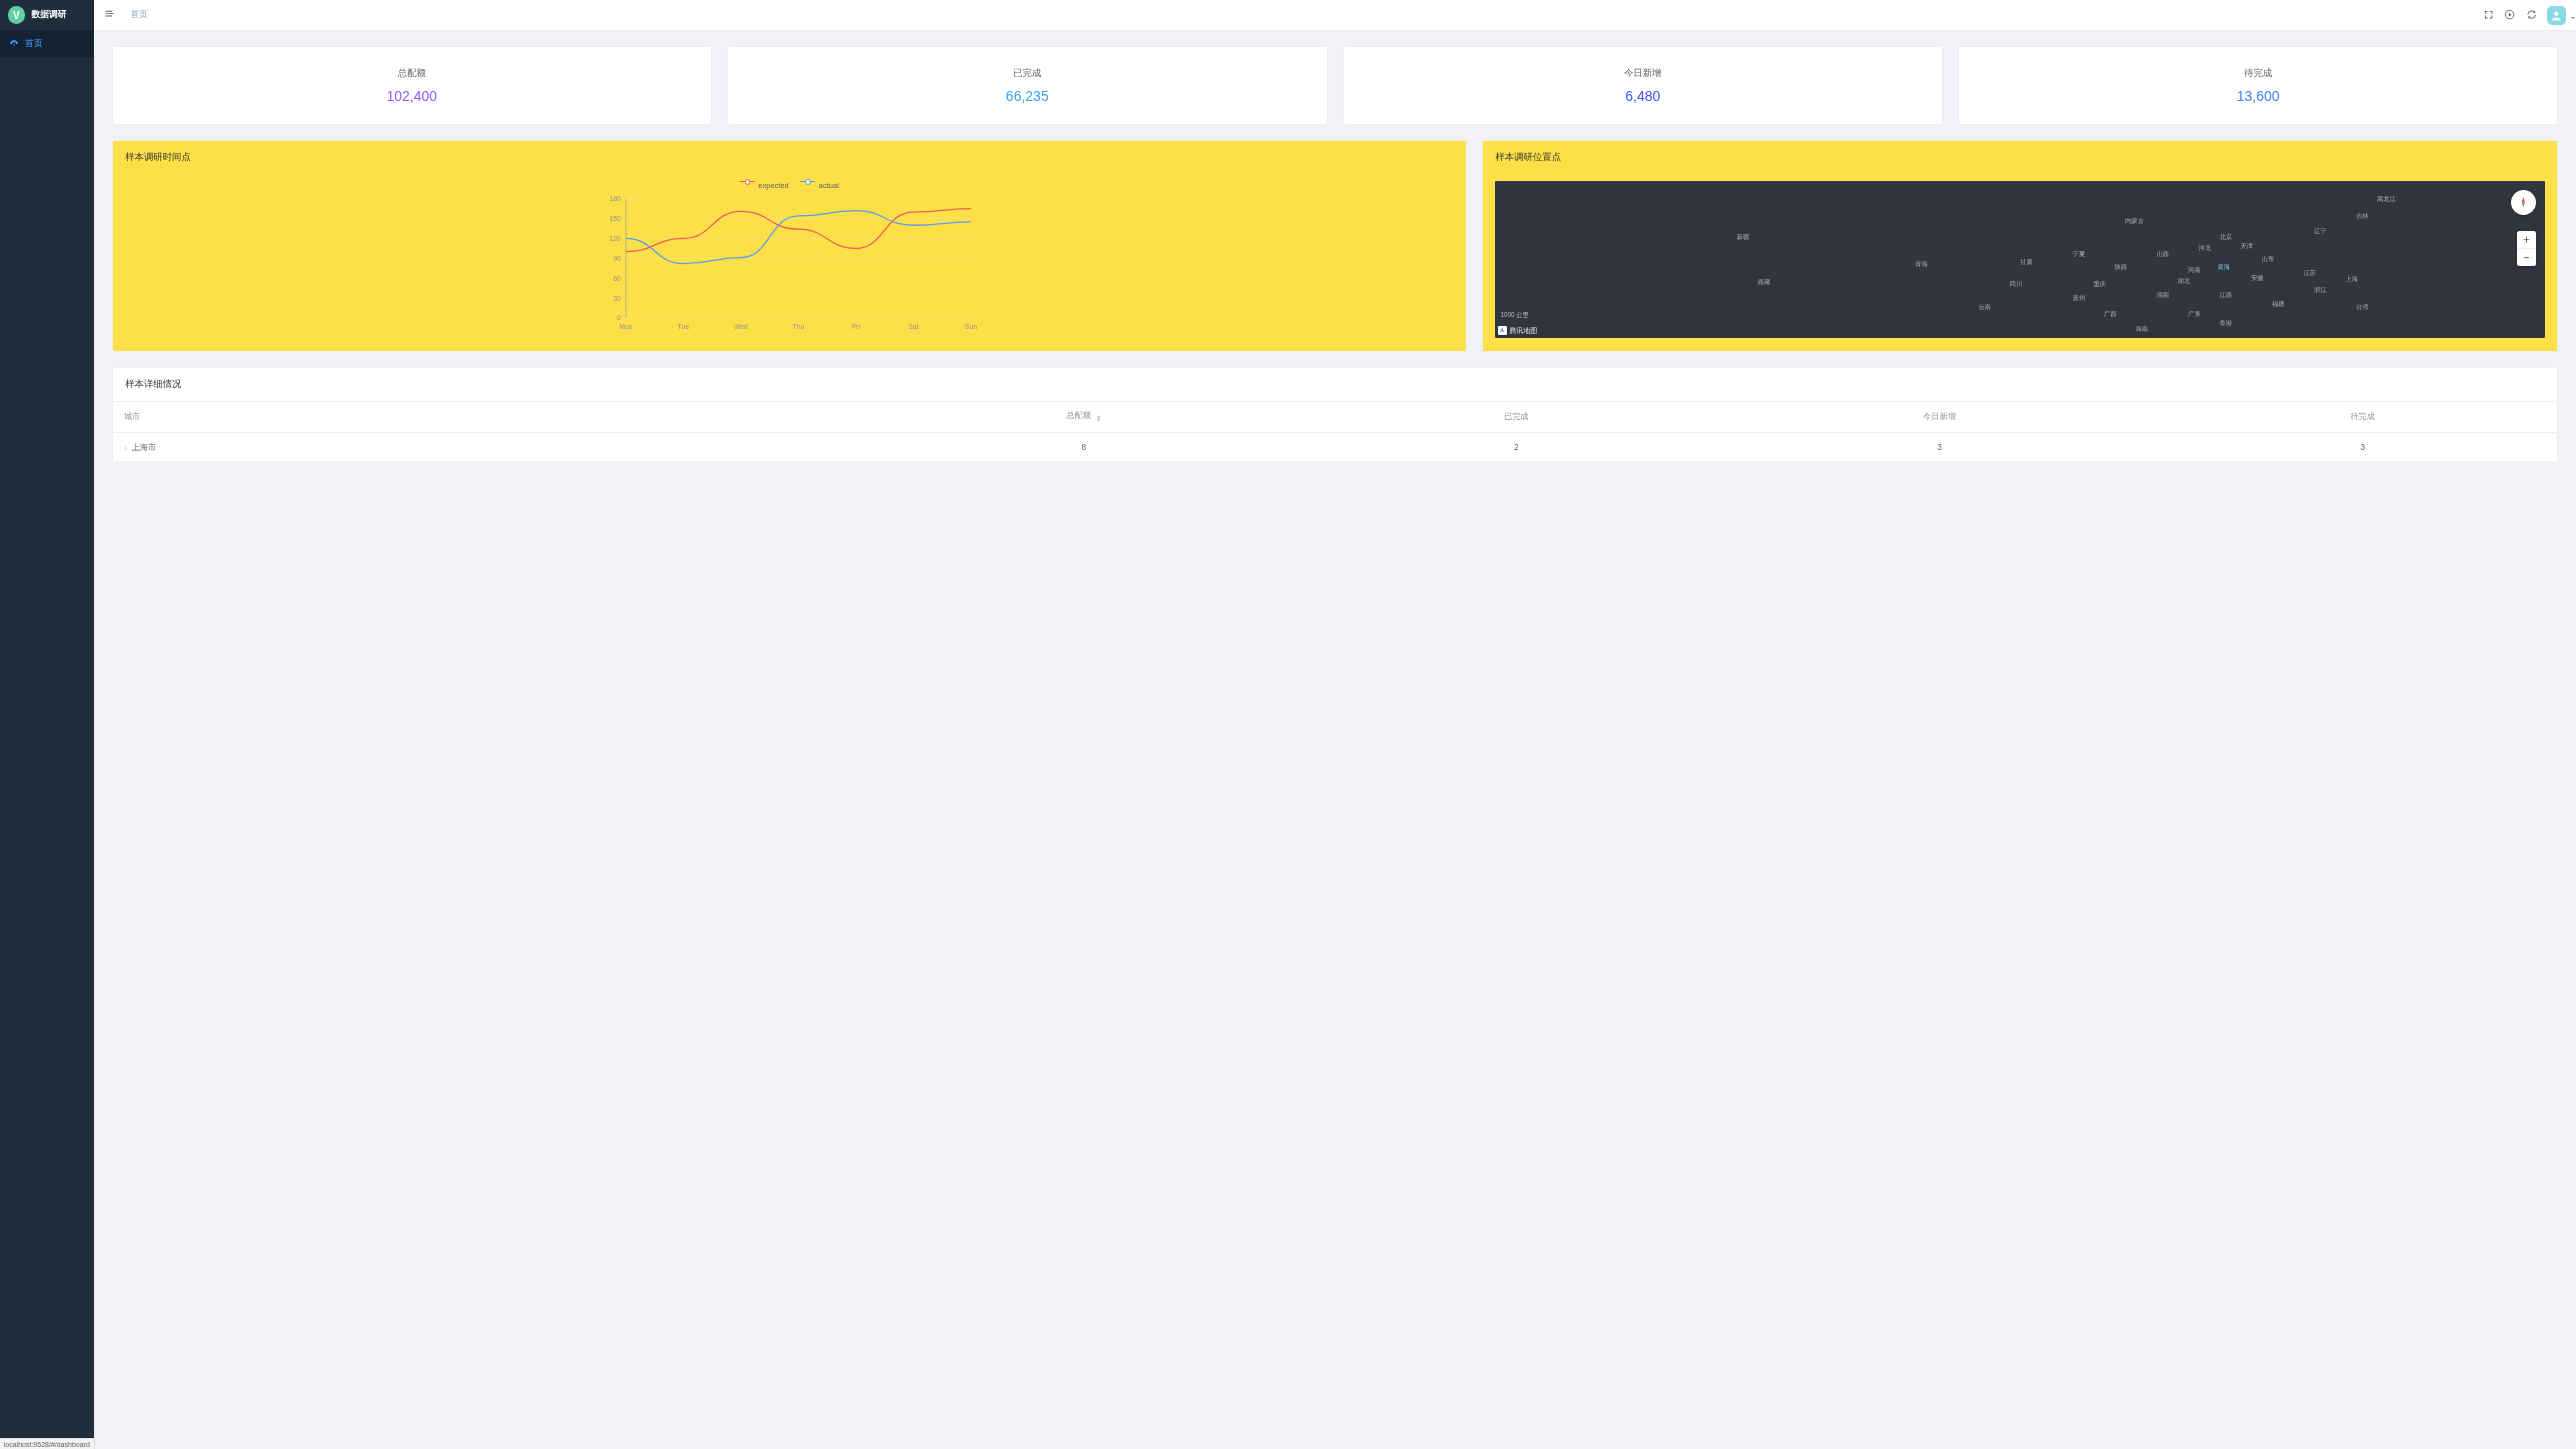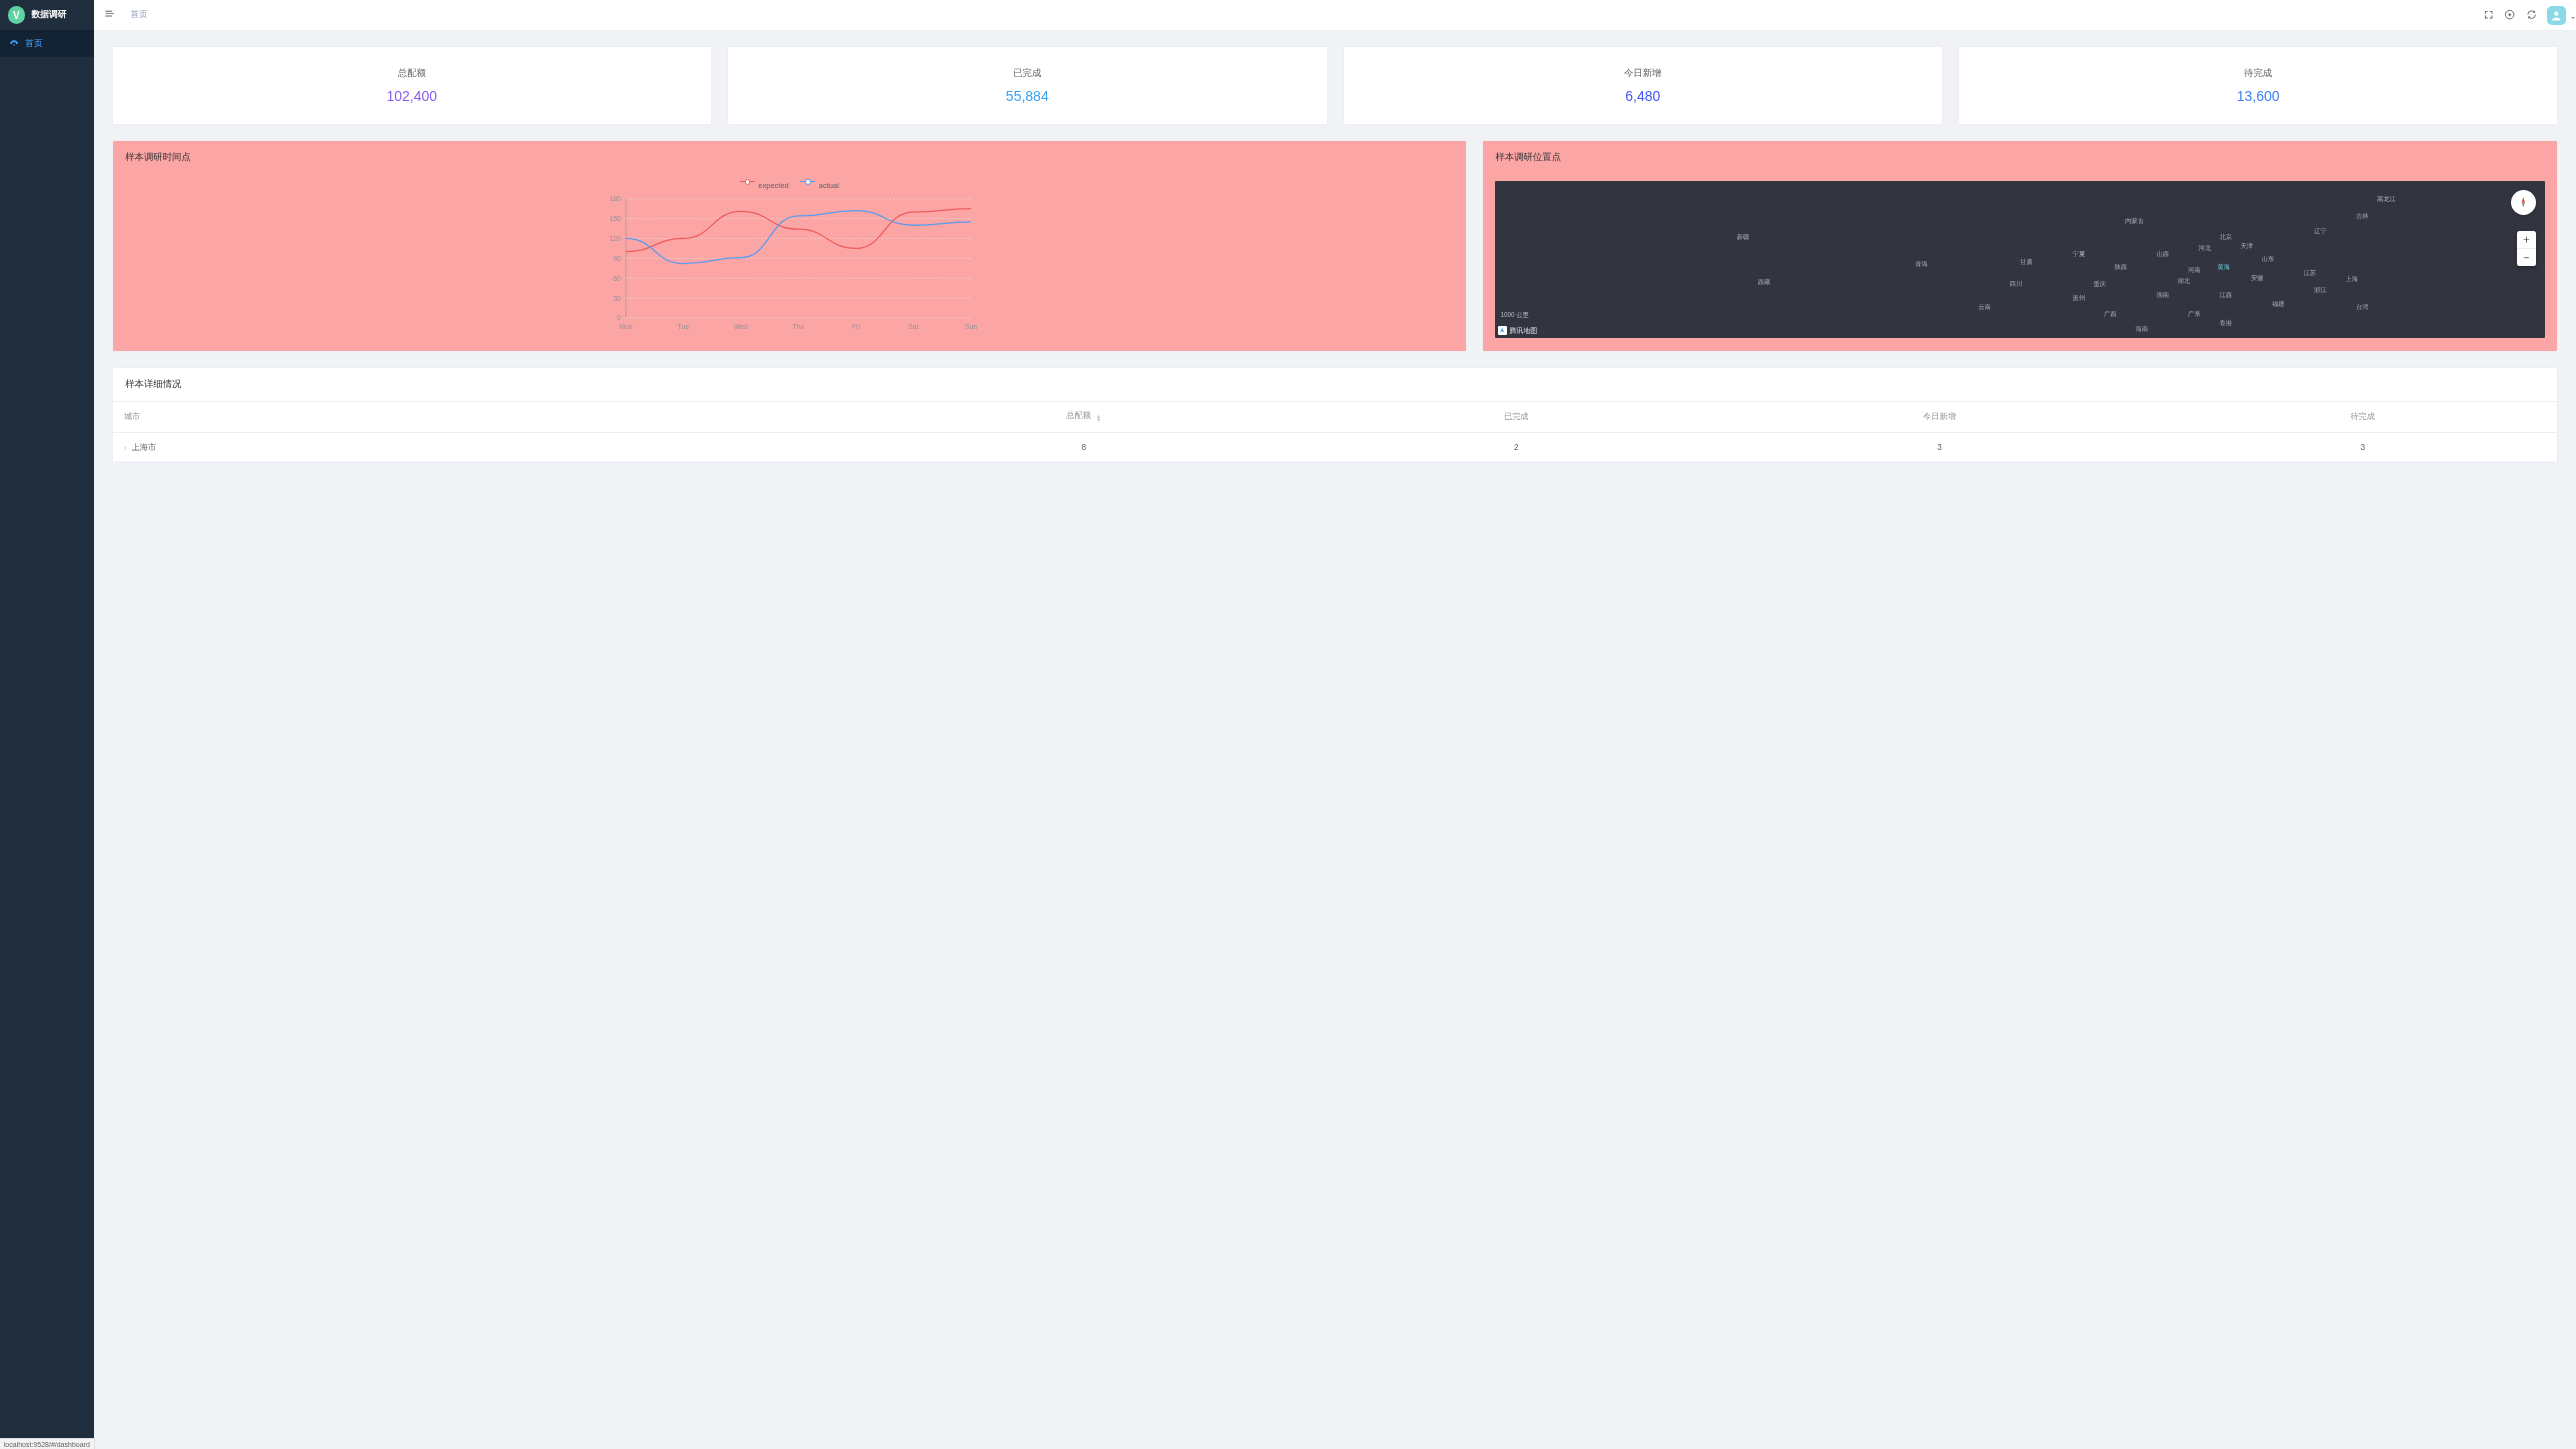--- a/index.html
+++ b/index.html
@@ -74,21 +74,21 @@
       border: 0.6px solid #ebeef5;
     }
     .card-title { color: #606266; font-size: 9.4px; margin-bottom: 7.5px; }
     .card-value { font-size: 14px; font-weight: 500; }
     .c0 { color: #8b5cf6; }
     .c1 { color: #36a3f7; }
     .c2 { color: #4056f7; }
     .c3 { color: #3b82f6; }
     .row2 { display: flex; gap: 15px; margin-bottom: 15px; }
     .panel {
-      background: #fca5a5; border-radius: 2.5px; border: 0.6px solid #ebeef5;
+      background: #fde047; border-radius: 2.5px; border: 0.6px solid #ebeef5;
       display: flex; flex-direction: column;
     }
     .panel-head { padding: 10px 12.6px; font-size: 9.4px; color: #303133; }
     .panel-body { padding: 7.5px 12.6px 12.6px; flex: 1; }
     .chart-panel { flex: 1; min-width: 0; }
     .map-panel { width: 44%; }
     .chart-legend {
       display: flex; gap: 11.3px; justify-content: center;
       margin-bottom: 5px; font-size: 7.5px; color: #606266;
     }
@@ -224,21 +224,21 @@
     </header>
 
     <div class="content">
       <div class="cards" id="cards">
           <div class="card">
             <div class="card-title">总配额</div>
             <div class="card-value c0">102,400</div>
           </div>
           <div class="card">
             <div class="card-title">已完成</div>
-            <div class="card-value c1">55,884</div>
+            <div class="card-value c1">66,235</div>
           </div>
           <div class="card">
             <div class="card-title">今日新增</div>
             <div class="card-value c2">6,480</div>
           </div>
           <div class="card">
             <div class="card-title">待完成</div>
             <div class="card-value c3">13,600</div>
           </div>
         </div>

